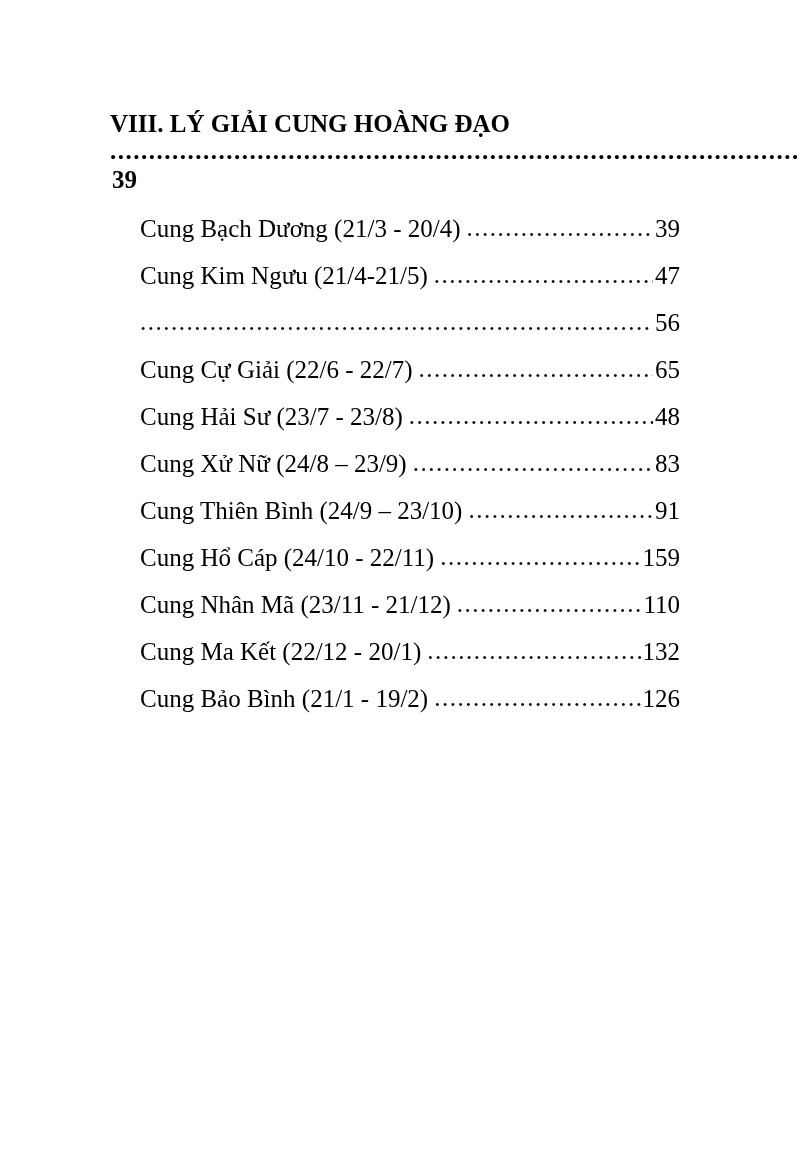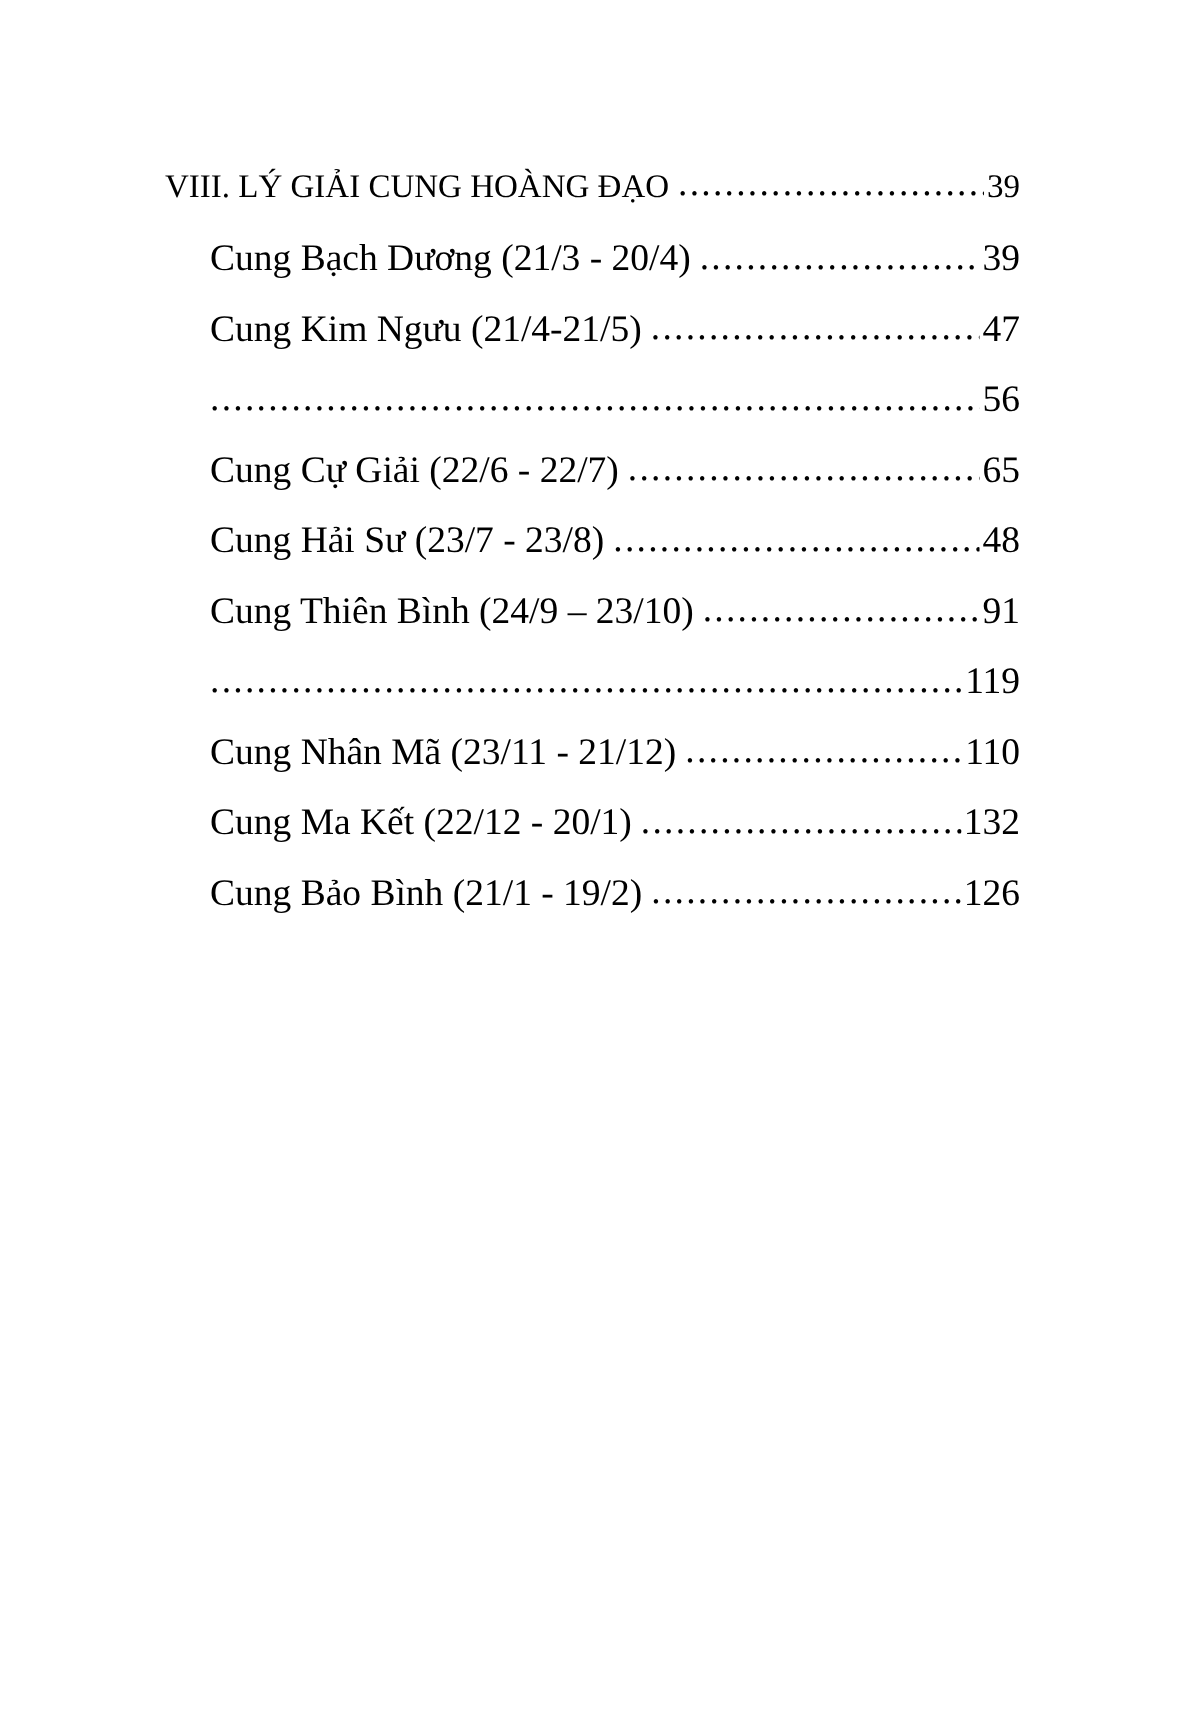--- a/index.html
+++ b/index.html
@@ -30,24 +30,25 @@
     width: 570px;
   }
   .toc-row {
     display: flex;
     align-items: baseline;
     width: 100%;
     margin-bottom: 19px;
     white-space: nowrap;
   }
   .toc-row.heading {
-    font-weight: normal;
-    font-size: 22px;
+    font-weight: bold;
+    font-size: 25px;
     margin-bottom: 21px;
     margin-left: 0px;
+    flex-direction: column;
   }
   .toc-row.entry {
     font-size: 25px;
     margin-left: 30px;
     width: 540px;
   }
   .toc-title {
     flex: 0 0 auto;
     padding-right: 6px;
   }
@@ -102,30 +103,36 @@
       <span class="toc-leader"></span>
       <span class="toc-page">65</span>
     </div>
 
     <div class="toc-row entry">
       <span class="toc-title">Cung Hải Sư (23/7 - 23/8)</span>
       <span class="toc-leader"></span>
       <span class="toc-page">48</span>
     </div>
 
+    <div class="toc-row entry">
+      <span class="toc-title">Cung Xử Nữ (24/8 – 23/9)</span>
+      <span class="toc-leader"></span>
+      <span class="toc-page">83</span>
+    </div>
 
     <div class="toc-row entry">
       <span class="toc-title">Cung Thiên Bình (24/9 – 23/10)</span>
       <span class="toc-leader"></span>
       <span class="toc-page">91</span>
     </div>
 
     <div class="toc-row entry">
+      <span class="toc-title">Cung Hổ Cáp (24/10 - 22/11)</span>
       <span class="toc-leader"></span>
-      <span class="toc-page">119</span>
+      <span class="toc-page">159</span>
     </div>
 
     <div class="toc-row entry">
       <span class="toc-title">Cung Nhân Mã (23/11 - 21/12)</span>
       <span class="toc-leader"></span>
       <span class="toc-page">110</span>
     </div>
 
     <div class="toc-row entry">
       <span class="toc-title">Cung Ma Kết (22/12 - 20/1)</span>

